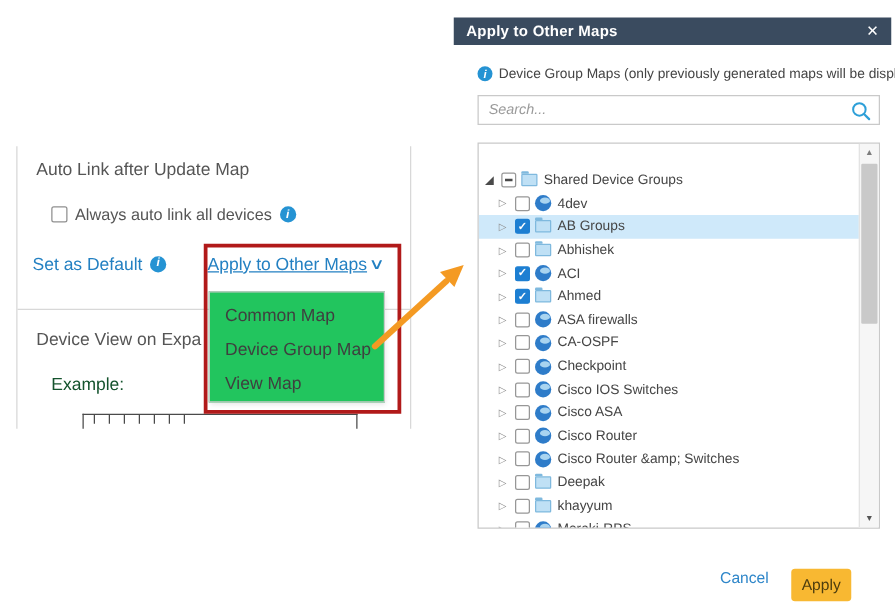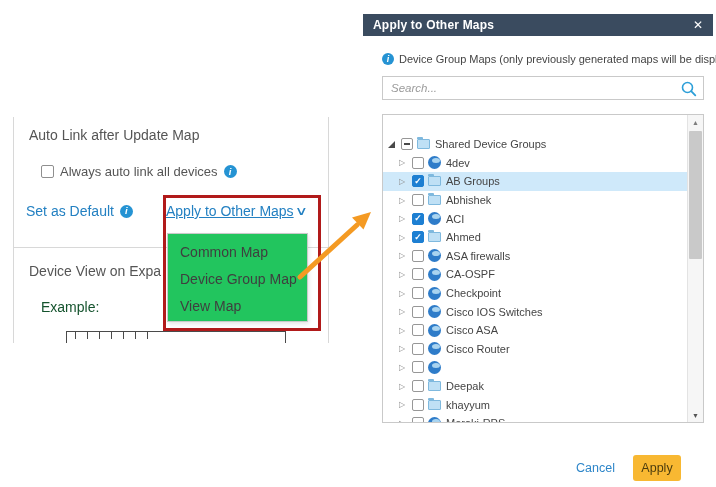--- a/index.html
+++ b/index.html
@@ -77,21 +77,21 @@
   .tlabel{margin-left:5px;font-size:11px;color:#454545;white-space:nowrap;}
 
   .vscroll{position:absolute;right:0;top:0;bottom:0;width:15px;background:#f6f6f6;
            border-left:1px solid #e3e3e3;z-index:3;}
   .scroll-up,.scroll-down{position:absolute;left:0;right:0;height:14px;display:flex;
            align-items:center;justify-content:center;font-size:7px;color:#7d7d7d;}
   .scroll-up{top:0;}
   .scroll-down{bottom:0;color:#555;}
   .scroll-thumb{position:absolute;left:1px;right:1px;top:16px;height:128px;background:#c9c9c9;border-radius:1px;}
 
-  .modal-footer{position:absolute;right:32px;bottom:6px;display:flex;align-items:center;gap:18px;}
+  .modal-footer{position:absolute;right:32px;bottom:6px;display:flex;gap:18px;}
   .cancel-link{font-size:12.5px;color:#2e86c9;}
   .apply-btn{width:48px;height:26px;background:#f8b832;border:none;border-radius:3px;
              font-family:"Liberation Sans",sans-serif;font-size:12.5px;color:#4d3d0e;}
 </style>
 </head>
 <body>
 
 <div id="stage">
 
   <div class="panel">
@@ -224,20 +224,21 @@
         <div class="tree-row">
           <span class="exp exp-closed"></span>
           <span class="cb cb-off"></span>
           <span class="ticon icon-globe"></span>
           <span class="tlabel">Cisco Router</span>
         </div>
         <div class="tree-row">
           <span class="exp exp-closed"></span>
           <span class="cb cb-off"></span>
           <span class="ticon icon-globe"></span>
+          <span class="tlabel">Cisco Router &amp;amp; Switches</span>
         </div>
         <div class="tree-row">
           <span class="exp exp-closed"></span>
           <span class="cb cb-off"></span>
           <span class="ticon icon-folder"></span>
           <span class="tlabel">Deepak</span>
         </div>
         <div class="tree-row">
           <span class="exp exp-closed"></span>
           <span class="cb cb-off"></span>

